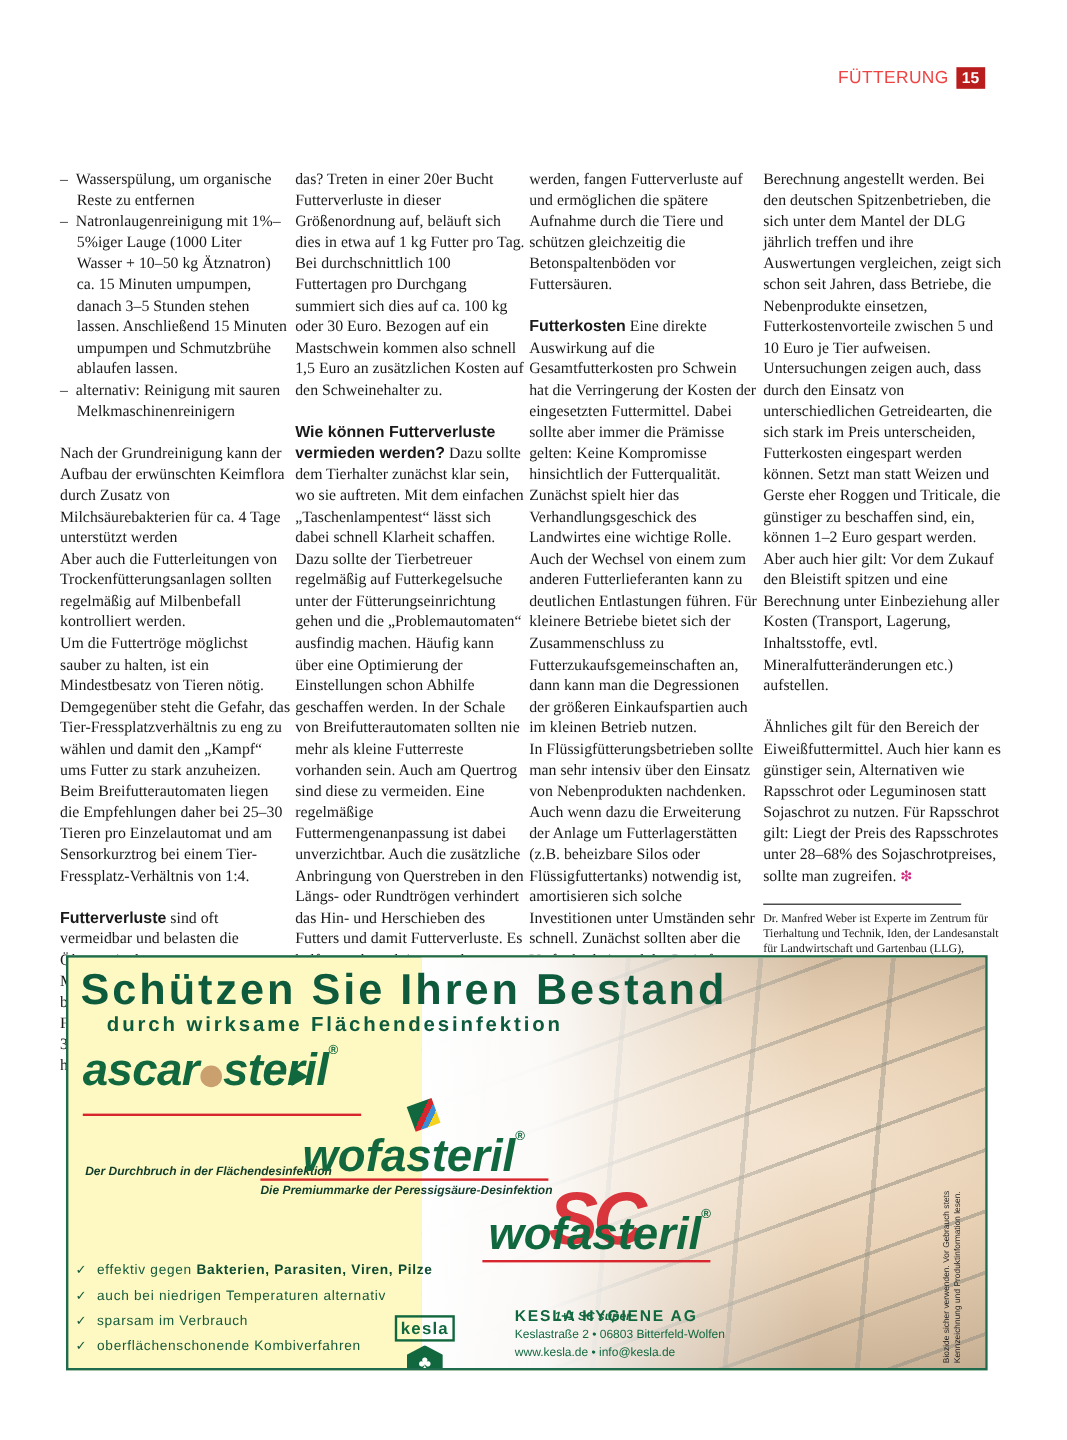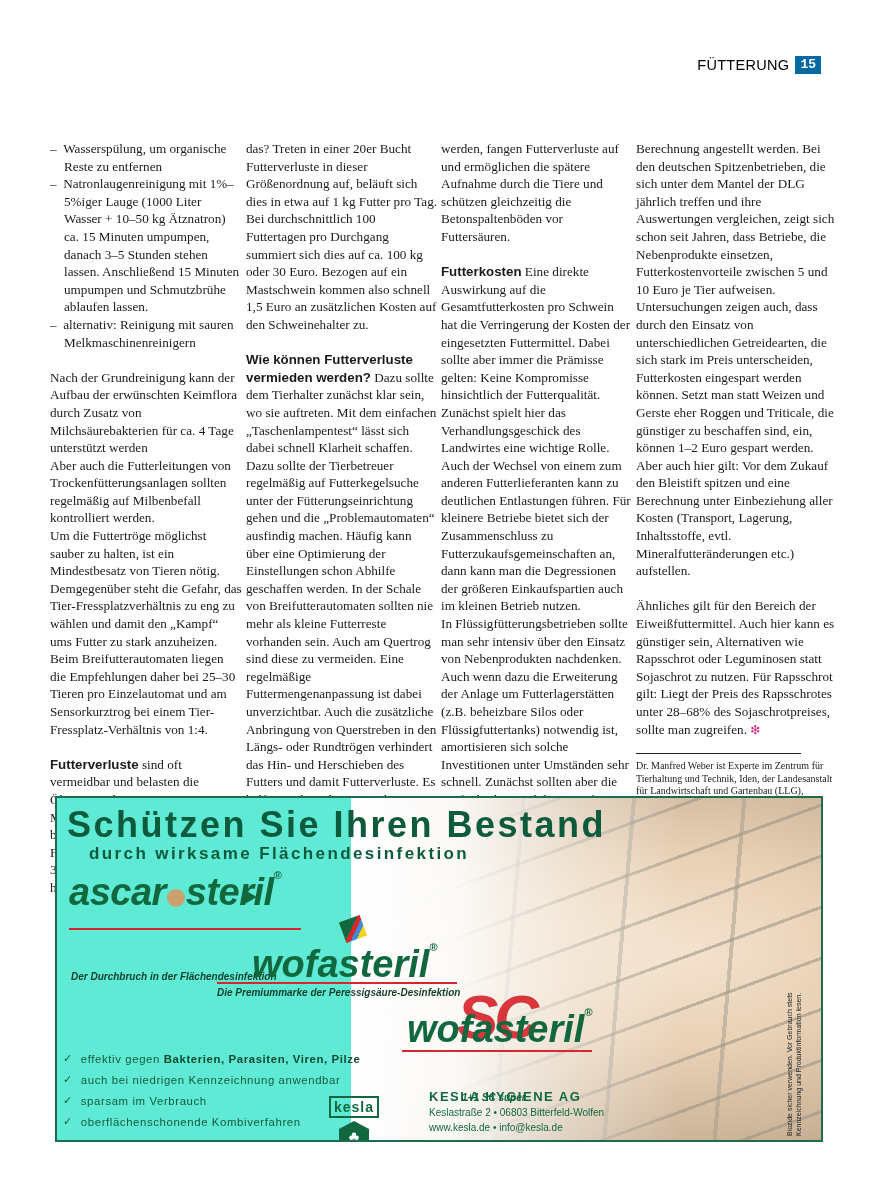--- a/index.html
+++ b/index.html
@@ -1,40 +1,40 @@
 <!DOCTYPE html>
 <html><head>
 <meta charset="utf-8">
 <style>
   html, body { margin: 0; padding: 0; background: #ffffff; }
   body { width: 889px; height: 1200px; position: relative; overflow: hidden;
          font-family: "Liberation Serif", "DejaVu Serif", serif; color: #1a1a1a; }
 
   .header { position: absolute; top: 56px; right: 68px; display: flex; align-items: center; gap: 6px; }
-  .section-label { font-family: "Liberation Sans", "DejaVu Sans", sans-serif; font-size: 14.5px; letter-spacing: 0.3px; color: #000000; }
-  .page-num { background: #0369a1; color: #fff; font-family: Liberation Mono, monospace; font-weight: bold;
+  .section-label { font-family: "Liberation Sans", "DejaVu Sans", sans-serif; font-size: 14.5px; letter-spacing: 0.3px; color: #ef4444; }
+  .page-num { background: #b91c1c; color: #fff; font-family: Liberation Sans, sans-serif; font-weight: bold;
               font-size: 13px; padding: 1px 5px; line-height: 16px; }
 
   .columns { position: absolute; top: 140px; left: 50px; width: 795px; height: 650px; }
   .col { position: absolute; top: 0; width: 192px; font-size: 13.2px; line-height: 17.6px; }
   .col p { margin: 0; }
   .col .gap { height: 17.6px; }
   .col1 { left: 0; }
   .col2 { left: 196px; }
   .col3 { left: 391px; }
   .col4 { left: 586px; width: 200px; }
   .dash-item { padding-left: 14px; text-indent: -14px; margin: 0; }
   .run-head { font-family: "Liberation Sans", "DejaVu Sans", sans-serif; font-weight: bold; font-size: 13.3px; }
   .end-mark { color: #d2287e; font-family: "DejaVu Sans", sans-serif; font-size: 12px; }
   .author-rule { width: 165px; border-top: 1.5px solid #222; margin: 14px 0 6px; }
   .author { font-size: 10px; line-height: 12.5px; }
 
   
   .ad { position: absolute; left: 55px; top: 796px; width: 764px; height: 342px; border: 2px solid #1f6b4e;
-        overflow: hidden; background: #5eead4; }
+        overflow: hidden; background: #fef9c3; }
   .ad-photo { position: absolute; right: 0; top: 0; width: 470px; height: 342px;
     background:
       repeating-linear-gradient(160deg, rgba(170,165,150,0.0) 0 22px, rgba(150,145,130,0.55) 22px 25px, rgba(0,0,0,0) 25px 48px),
       repeating-linear-gradient(95deg, rgba(0,0,0,0) 0 60px, rgba(160,155,140,0.5) 60px 64px, rgba(0,0,0,0) 64px 110px),
       radial-gradient(ellipse at 70% 45%, #f4e3cf 0%, #e9d2b6 35%, #cdb59a 70%, #a89078 100%); }
   .ad-fade { position: absolute; right: 0; top: 0; width: 470px; height: 342px;
     background: linear-gradient(90deg, #ffffff 0%, rgba(255,255,255,0.92) 22%, rgba(255,255,255,0.35) 50%, rgba(255,255,255,0) 70%); }
   .ad-headline { position: absolute; left: 10px; top: 6px; font-family: "Liberation Sans", "DejaVu Sans", sans-serif;
                  font-weight: bold; color: #0e5a3c; font-size: 36px; letter-spacing: 2.5px; white-space: nowrap; }
   .ad-subhead { position: absolute; left: 12px; top: 46px; font-family: "Liberation Sans", sans-serif; font-weight: bold;
@@ -138,21 +138,21 @@
   <div class="brand-line" style="left:345px; top:252px; width:190px;"></div>
   <div class="tagline" style="left:405px; top:254px; font-size:10px; color:#11683f;margin-top:40px;">1+1 SC super</div>
 
   <div class="benefits">
     <div class="benefit">
         <span class="check">✓</span>
         <span><span>effektiv gegen </span><b>Bakterien, Parasiten, Viren, Pilze</b></span>
       </div>
     <div class="benefit">
         <span class="check">✓</span>
-        <span>auch bei niedrigen Kennzeichnung anwendbar</span>
+        <span>auch bei niedrigen Temperaturen alternativ</span>
       </div>
     <div class="benefit">
         <span class="check">✓</span>
         <span>sparsam im Verbrauch</span>
       </div>
     <div class="benefit">
         <span class="check">✓</span>
         <span>oberflächenschonende Kombiverfahren</span>
       </div>
   </div>

